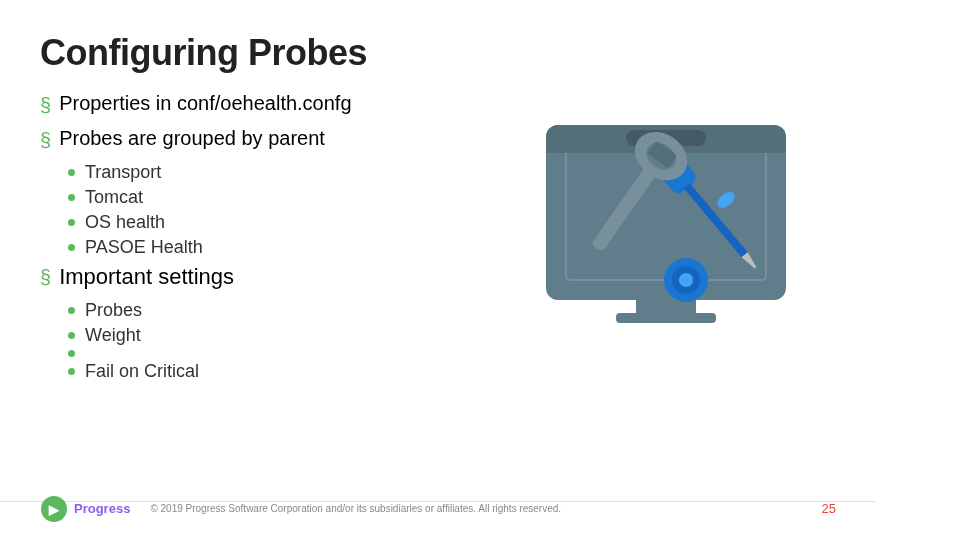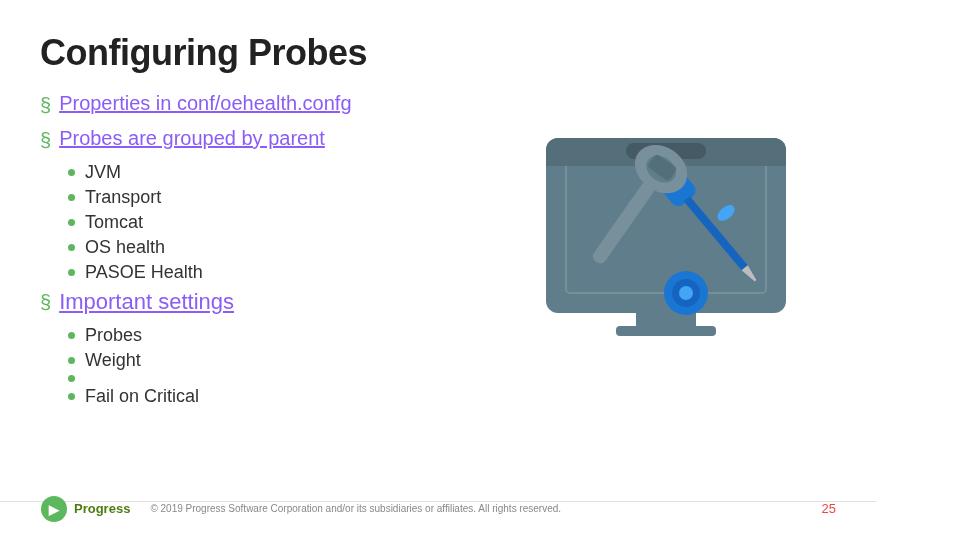--- a/index.html
+++ b/index.html
@@ -57,23 +57,22 @@
     .section-bullet {
       color: #5cb85c;
       font-size: 20px;
       margin-right: 8px;
       margin-top: 2px;
       flex-shrink: 0;
     }
 
     .section-text {
       font-size: 20px;
-      color: #8b5cf6;
+      color: #000000;
       font-weight: 400;
-      text-decoration: underline;
     }
 
     .section-text.large {
       font-size: 22px;
     }
 
     .sub-list {
       margin-left: 28px;
       margin-bottom: 6px;
     }
@@ -167,24 +166,20 @@
       </div>
 
       <div class="section-item">
         <span class="section-bullet">§</span>
         <span class="section-text">Probes are grouped by parent</span>
       </div>
 
       <div class="sub-list">
         <div class="sub-item">
           <div class="sub-bullet"></div>
-          <span class="sub-text">JVM</span>
-        </div>
-        <div class="sub-item">
-          <div class="sub-bullet"></div>
           <span class="sub-text">Transport</span>
         </div>
         <div class="sub-item">
           <div class="sub-bullet"></div>
           <span class="sub-text">Tomcat</span>
         </div>
         <div class="sub-item">
           <div class="sub-bullet"></div>
           <span class="sub-text">OS health</span>
         </div>
@@ -266,21 +261,21 @@
 
   <div class="divider"></div>
 
   <div class="footer">
 
     <div class="footer-logo">
       <svg class="progress-logo-circle" viewBox="0 0 28 28" xmlns="http://www.w3.org/2000/svg">
         <circle cx="14" cy="14" r="13" fill="#5cb85c"></circle>
         <text x="14" y="19" text-anchor="middle" font-size="13" font-weight="bold" fill="white" font-family="Arial">▶</text>
       </svg>
-      <span style="font-size:13px; font-weight:600; color:#4d7c0f;">Progress</span>
+      <span style="font-size:13px; font-weight:600; color:#8b5cf6;">Progress</span>
     </div>
 
     <div class="footer-copyright">© 2019 Progress Software Corporation and/or its subsidiaries or affiliates. All rights reserved.</div>
 
     <div class="footer-page">25</div>
   </div>
 
 </div>
 
 </body></html>

